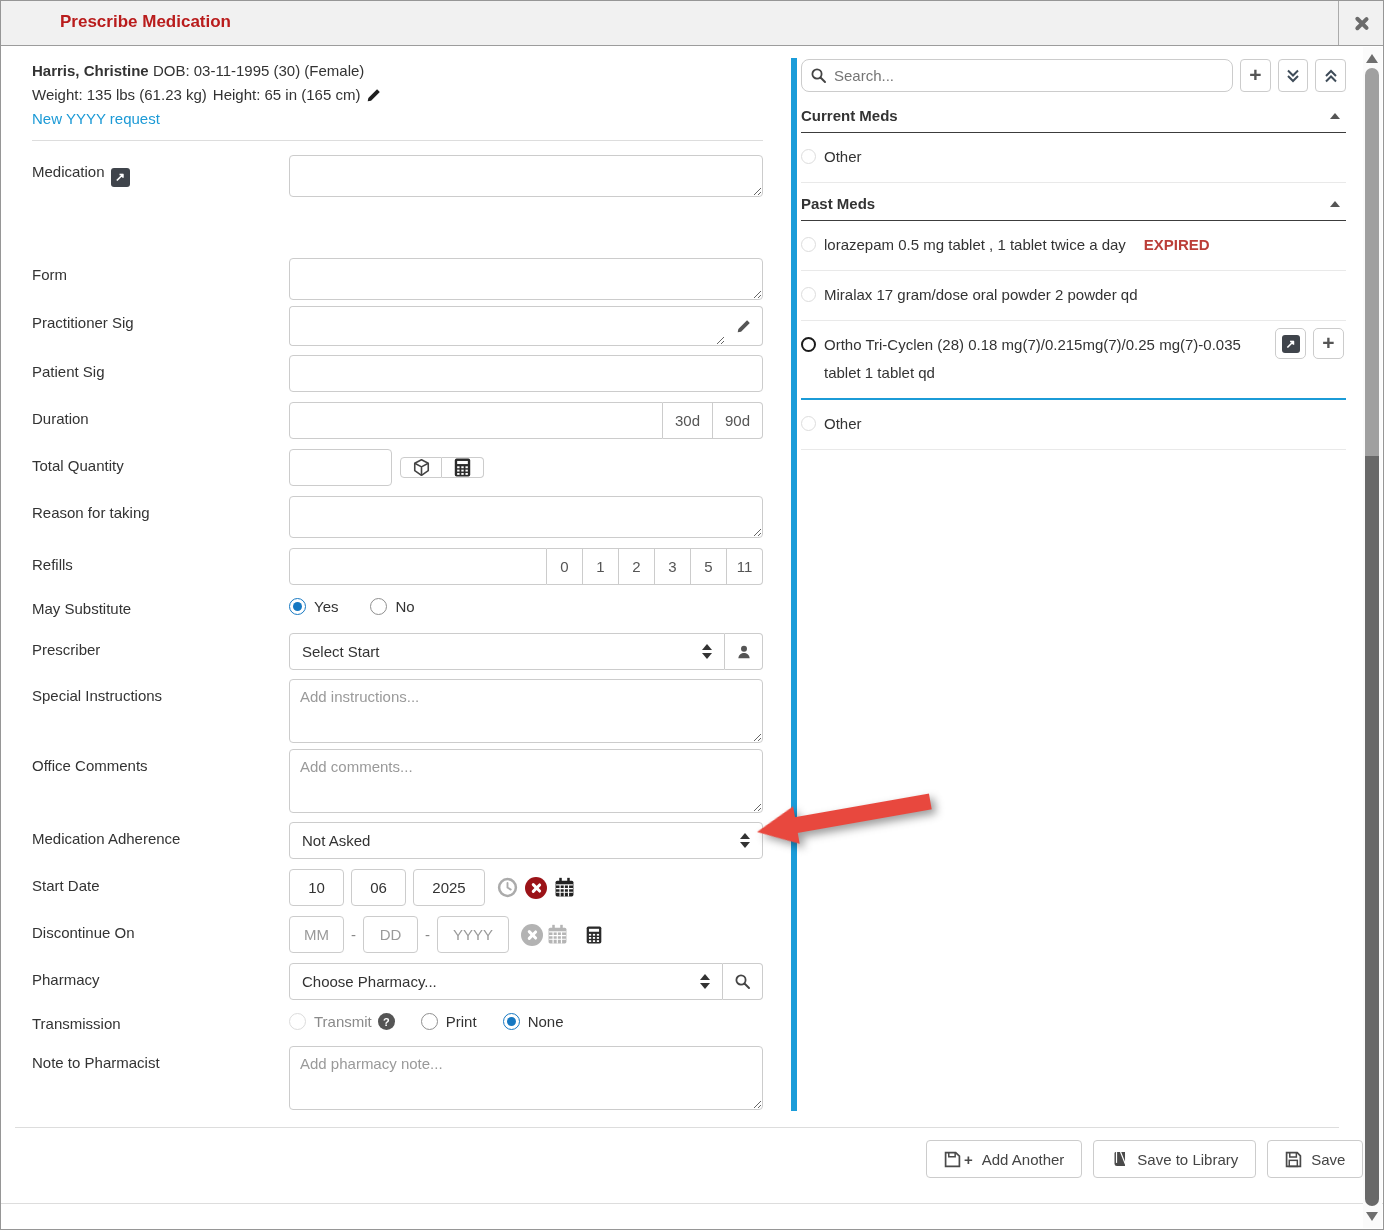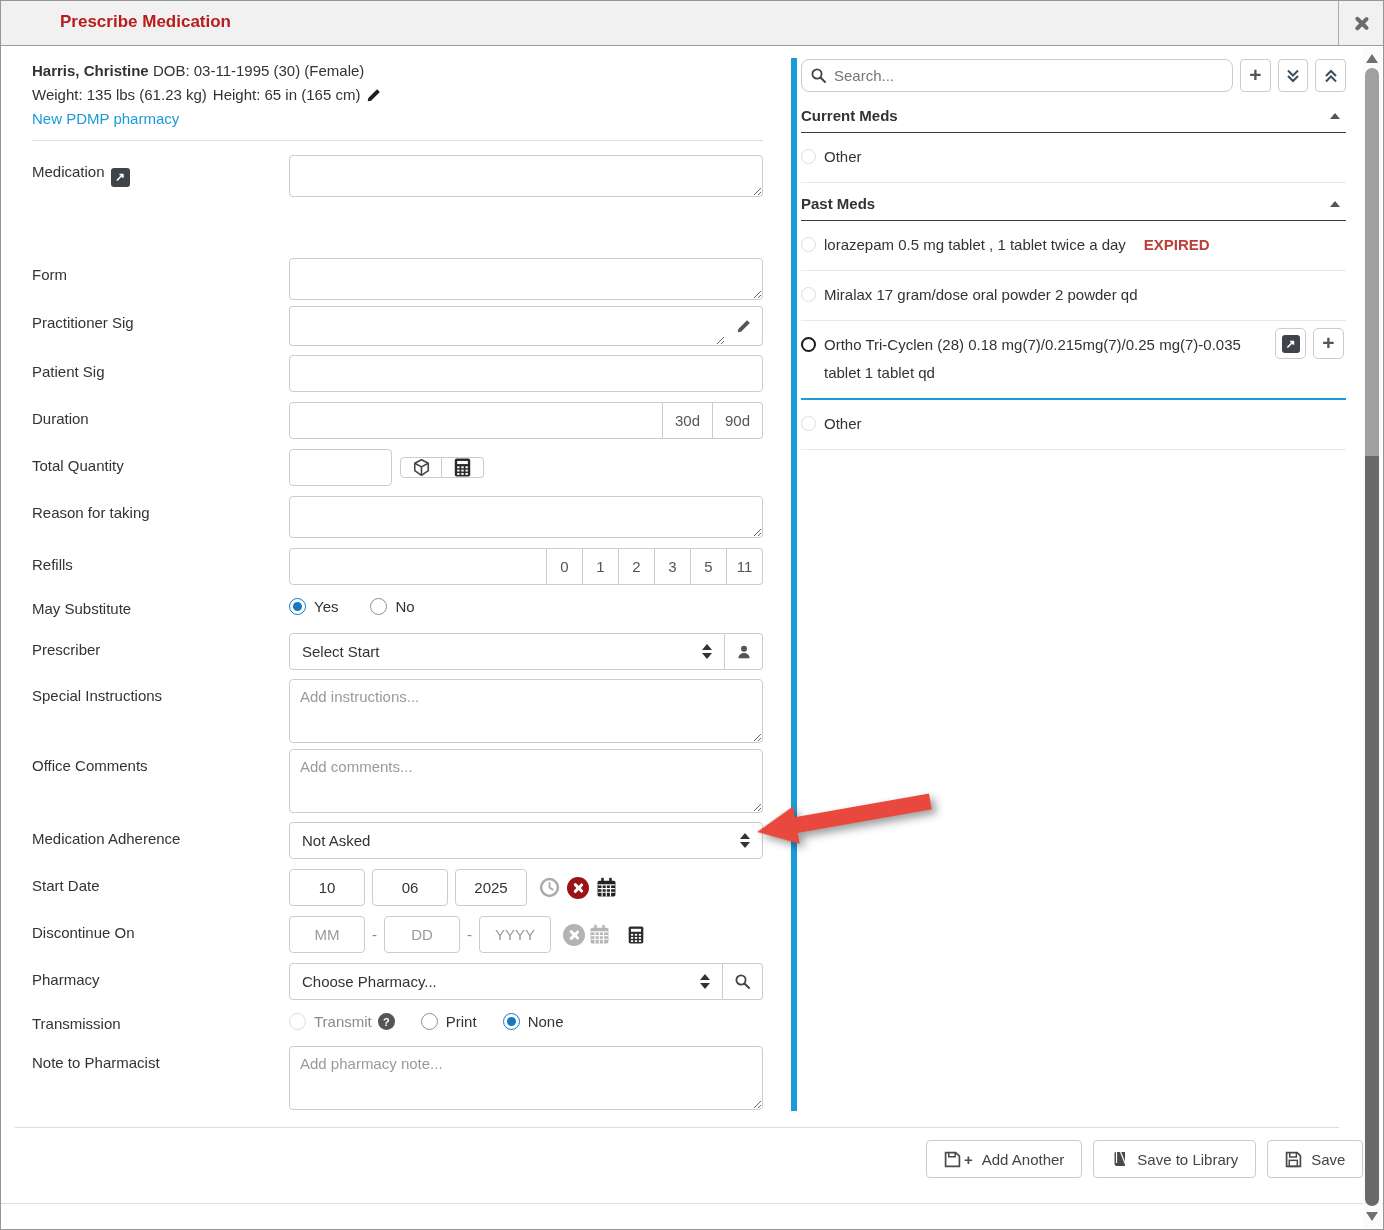--- a/index.html
+++ b/index.html
@@ -52,21 +52,21 @@
   .sort .down { border-top:6px solid #333; }
 
   .radio-line { display:flex; align-items:center;justify-content:flex-end; }
   .radio { width:17px; height:17px; border-radius:50%; border:1px solid #8f8f8f; background:#fff; flex:none; position:relative; cursor:pointer; }
   .radio.on { border:1.5px solid #1678c2; }
   .radio.on::after { content:""; position:absolute; inset:3px; border-radius:50%; background:#1678c2; }
   .radio.dis { border-color:#dcdcdc; }
   .rlabel { margin-left:8px; cursor:pointer; }
   .rlabel.dim { color:#8a8a8a; }
 
-  .date-inp { width:76px; text-align:center; flex:none; margin-right:7px; }
+  .date-inp { width:55px; text-align:center; flex:none; margin-right:7px; }
   .date-inp.yr { width:72px; }
   .dash { color:#888; margin:0 7px 0 0; }
   .icon-inline { display:flex; align-items:center; gap:7px; margin-left:5px; }
   .xcirc { width:22px; height:22px; border-radius:50%; display:flex; align-items:center; justify-content:center; cursor:pointer; }
   .xcirc.red { background:#9b1318; }
   .xcirc.gray { background:#b3b3b3; }
   .qbadge { width:17px; height:17px; border-radius:50%; background:#555; color:#fff; font-size:11px; font-weight:bold; display:inline-flex; align-items:center; justify-content:center; margin-left:6px; }
   .extlink-sq { width:19px; height:19px; border-radius:3px; background:#3f444b; color:#fff; display:inline-flex; align-items:center; justify-content:center; font-size:12px; font-weight:bold; vertical-align:-4px; margin-left:6px; cursor:pointer; }
   .extlink-sq.sm2 { width:18px; height:18px; margin:0; vertical-align:0; }
 
@@ -133,21 +133,21 @@
         <span class="bold">Harris, Christine</span>
         <span>DOB: 03-11-1995 (30) (Female)</span>
       </div>
       <div class="pline" style="display:flex;align-items:center;gap:6px;">
         <span>Weight: 135 lbs (61.23 kg)</span>
         <span>Height: 65 in (165 cm)</span>
         <svg width="15" height="15" viewBox="0 0 16 16">
             <path d="M11.8 1.3l2.9 2.9-9.3 9.3-3.6.7.7-3.6z" fill="#1f1f1f"></path>
           </svg>
       </div>
-      <a class="link">New PDMP pharmacy</a>
+      <a class="link">New YYYY request</a>
     </div>
     <div class="psep"></div>
 
     <div class="frow" style="margin-bottom:61px;">
       <div class="flabel">
         <span>Medication</span><span class="extlink-sq">↗</span>
       </div>
       <div class="fctrl">
         <textarea class="ta" readonly="" style=""></textarea>
       </div>

